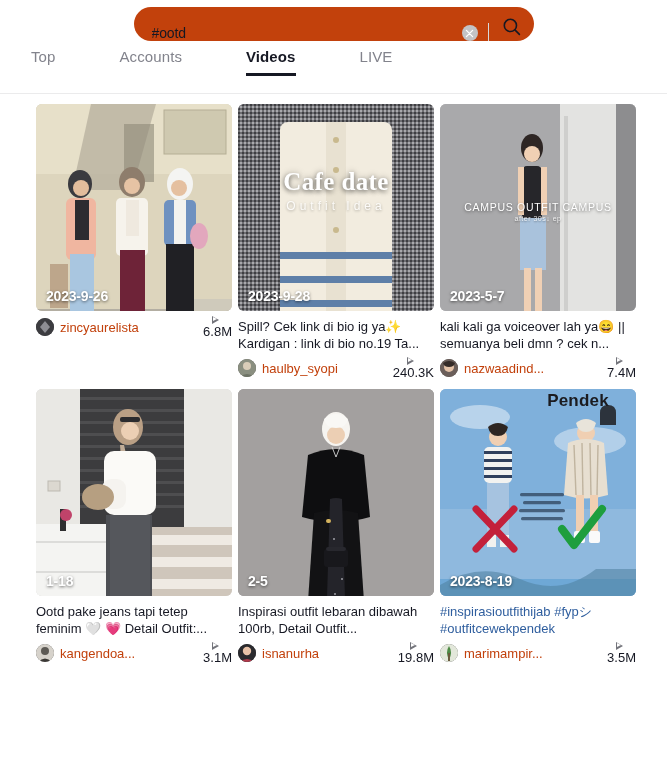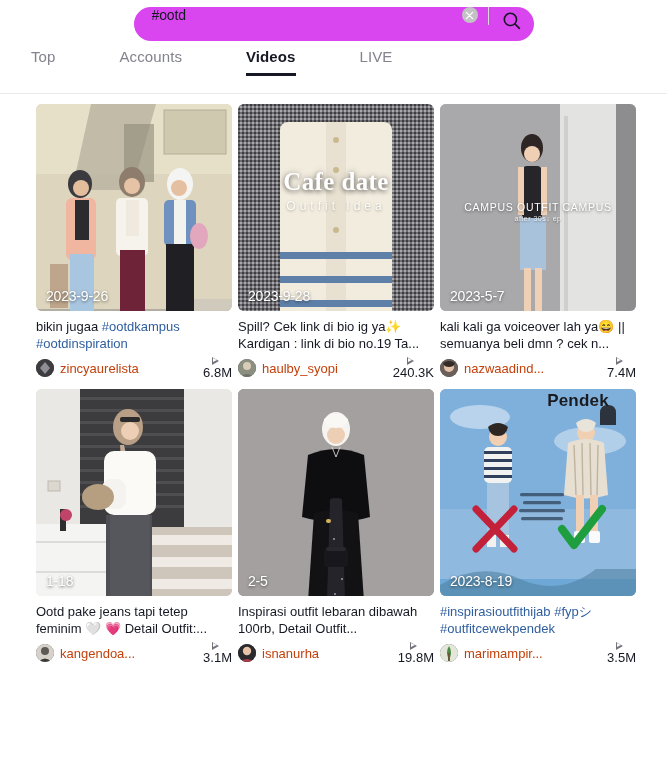--- a/index.html
+++ b/index.html
@@ -17,24 +17,24 @@
     height: 48px;
     display: flex;
     align-items: center;
     justify-content: center;
     background: #fff;
     position: relative;
   }
   .search-wrap {
     width: 400px;
     height: 34px;
-    background: #d946ef;
+    background: #c2410c;
     border-radius: 92px;
     display: flex;
-    align-items: flex-start;
+    align-items: flex-end;
     padding: 0 4px 0 18px;
   }
   .search-input {
     flex: 1;
     border: none;
     outline: none;
     background: transparent;
     font-family: "Liberation Sans", sans-serif;
     font-size: 14px;
     color: #161823;
@@ -113,21 +113,21 @@
     height: 207px;
     border-radius: 6px;
     overflow: hidden;
     background: #d8d8da;
   }
   .thumb-date {
     position: absolute;
     left: 10px; bottom: 7px;
     color: #fff;
     font-size: 14px;
-    font-weight: normal;
+    font-weight: bold;
     letter-spacing: -0.2px;
     text-shadow: 0 1px 3px rgba(0,0,0,0.55);
     z-index: 9;
   }
   .overlay-text {
     position: absolute;
     width: 100%;
     text-align: center;
     color: #fff;
     z-index: 8;
@@ -259,23 +259,20 @@
         <circle cx="143" cy="84" r="8" fill="#e5c0a0"></circle>
         <rect x="128" y="96" width="32" height="46" rx="5" fill="#6e91c0"></rect>
         <rect x="138" y="96" width="12" height="48" fill="#f2f2ef"></rect>
         <rect x="130" y="140" width="28" height="84" fill="#202024"></rect>
         <rect x="131" y="216" width="10" height="13" fill="#e4e4e2"></rect>
         <rect x="146" y="216" width="10" height="13" fill="#e4e4e2"></rect>
         <ellipse cx="163" cy="132" rx="9" ry="13" fill="#e2a7bd"></ellipse>
         <rect x="14" y="160" width="18" height="44" fill="#b59a7e" opacity="0.8"></rect>
       </svg>
       <div class="thumb-date">2023-9-26</div>
-    </div>
-    <div class="caption">
-      <span class="tag-part">bikin jugaa </span><span class="tag">#ootdkampus</span><span> </span><span class="tag">#ootdinspiration</span>
     </div>
     <div class="meta">
       <div class="avatar">
         <svg width="18" height="18" viewBox="0 0 18 18">
             <rect width="18" height="18" fill="#3c3c40"></rect>
             <path d="M9 3 L14 9 L9 15 L4 9 Z" fill="#8e8e94"></path>
           </svg>
       </div>
       <div class="author">zincyaurelista</div>
       <div class="likes">

